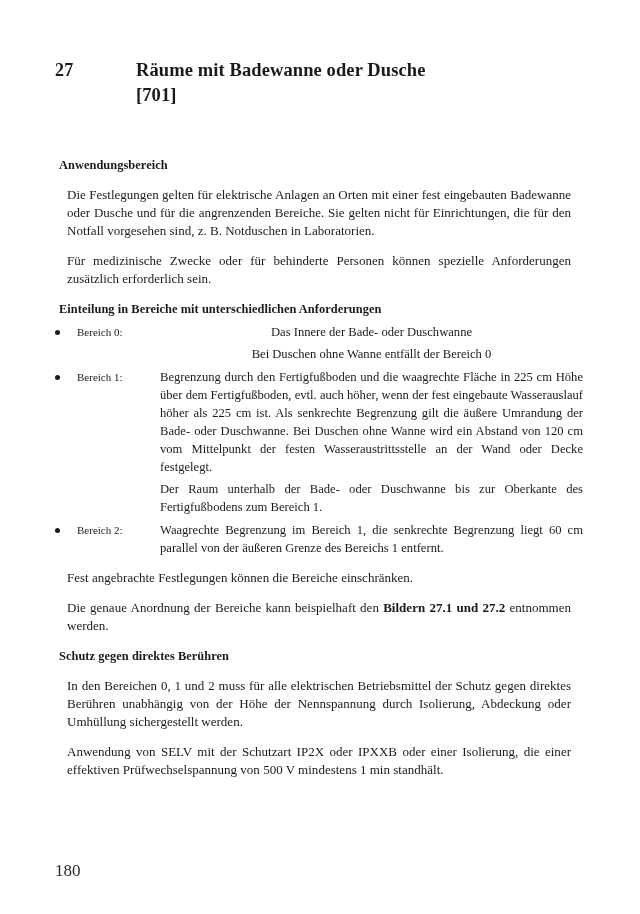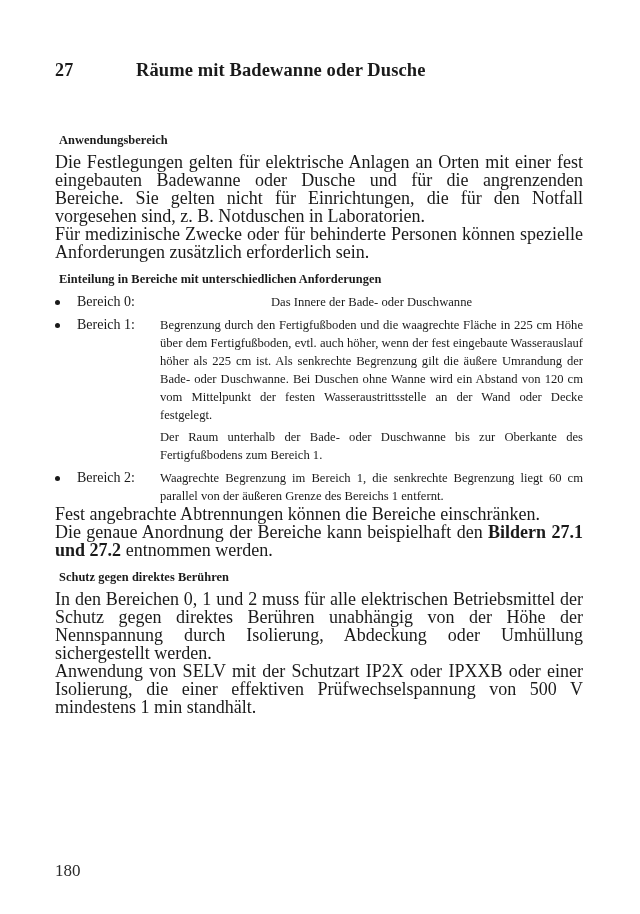--- a/index.html
+++ b/index.html
@@ -54,23 +54,23 @@
 
   
   .sec-head {
     font-weight: bold;
     font-size: 12.4px;
     line-height: 18px;
     margin: 4px;
     letter-spacing: 0.05px;
   }
   p.body {
-    font-size: 18px;
+    font-size: 13px;
     line-height: 18px;
-    margin: 0;
+    margin: 12px;
     text-align: justify;
     text-justify: inter-word;
     letter-spacing: 0.01px;
   }
 
   .gap-head-top { margin-top: 48px; }
   .gap-sm { margin-top: 6px; }
   .gap-md { margin-top: 9px; }
 
   
@@ -93,21 +93,21 @@
     width: 5px;
     height: 5px;
     border-radius: 50%;
     background: #1a1a1a;
     vertical-align: middle;
     margin-top: -2px;
   }
   .bterm {
     flex: 0 0 83px;
     width: 83px;
-    font-size: 14px;
+    font-size: 11px;
     line-height: 18px;
     white-space: nowrap;
   }
   .bdef {
     flex: 1 1 auto;
     font-size: 12.6px;
     line-height: 18px;
     text-align: justify;
     text-justify: inter-word;
   }
@@ -130,39 +130,41 @@
 </head>
 <body>
 
 <div class="page">
   <div class="content">
 
     <div class="chapter-head">
       <div class="chapter-num">27</div>
       <div class="chapter-title">
         <span class="t-line">Räume mit Badewanne oder Dusche</span>
+        <span class="t-line">[701]</span>
       </div>
     </div>
 
     <div class="gap-head-top">
       <h2 class="sec-head">Anwendungsbereich</h2>
       <p class="body gap-sm">Die Festlegungen gelten für elektrische Anlagen an Orten mit einer fest eingebauten Badewanne oder Dusche und für die angrenzenden Bereiche. Sie gelten nicht für Einrichtungen, die für den Notfall vorgesehen sind, z. B. Notduschen in Laboratorien.</p>
       <p class="body gap-md">Für medizinische Zwecke oder für behinderte Personen können spezielle Anforderungen zusätzlich erforderlich sein.</p>
     </div>
 
     <div class="gap-md">
       <h2 class="sec-head">Einteilung in Bereiche mit unterschiedlichen Anforderungen</h2>
 
       <ul class="blist">
 
         <li class="blist-item">
           <span class="bullet"><span class="dot"></span></span>
           <span class="bterm">Bereich 0:</span>
           <span class="bdef">
             <p class="nojust">Das Innere der Bade- oder Duschwanne</p>
+            <p class="nojust">Bei Duschen ohne Wanne entfällt der Bereich 0</p>
           </span>
         </li>
 
         <li class="blist-item">
           <span class="bullet"><span class="dot"></span></span>
           <span class="bterm">Bereich 1:</span>
           <span class="bdef">
             <p>Begrenzung durch den Fertigfußboden und die waagrechte Fläche in 225 cm Höhe über dem Fertigfußboden, evtl. auch höher, wenn der fest eingebaute Wasserauslauf höher als 225 cm ist. Als senkrechte Begrenzung gilt die äußere Umrandung der Bade- oder Duschwanne. Bei Duschen ohne Wanne wird ein Abstand von 120 cm vom Mittelpunkt der festen Wasseraustrittsstelle an der Wand oder Decke festgelegt.</p>
             <p>Der Raum unterhalb der Bade- oder Duschwanne bis zur Oberkante des Fertigfußbodens zum Bereich 1.</p>
           </span>
@@ -171,21 +173,21 @@
         <li class="blist-item">
           <span class="bullet"><span class="dot"></span></span>
           <span class="bterm">Bereich 2:</span>
           <span class="bdef">
             <p>Waagrechte Begrenzung im Bereich 1, die senkrechte Begrenzung liegt 60 cm parallel von der äußeren Grenze des Bereichs 1 entfernt.</p>
           </span>
         </li>
 
       </ul>
 
-      <p class="body gap-md">Fest angebrachte Abtrennungen können die Bereiche einschränken.</p>
+      <p class="body gap-md">Fest angebrachte Festlegungen können die Bereiche einschränken.</p>
 
       <p class="body gap-sm"><span>Die genaue Anordnung der Bereiche kann beispielhaft den </span><b>Bildern 27.1 und 27.2</b><span> entnommen werden.</span></p>
     </div>
 
     <div class="gap-md">
       <h2 class="sec-head">Schutz gegen direktes Berühren</h2>
       <p class="body gap-sm">In den Bereichen 0, 1 und 2 muss für alle elektrischen Betriebsmittel der Schutz gegen direktes Berühren unabhängig von der Höhe der Nennspannung durch Isolierung, Abdeckung oder Umhüllung sichergestellt werden.</p>
       <p class="body gap-md">Anwendung von SELV mit der Schutzart IP2X oder IPXXB oder einer Isolierung, die einer effektiven Prüfwechselspannung von 500 V mindestens 1 min standhält.</p>
     </div>
 

